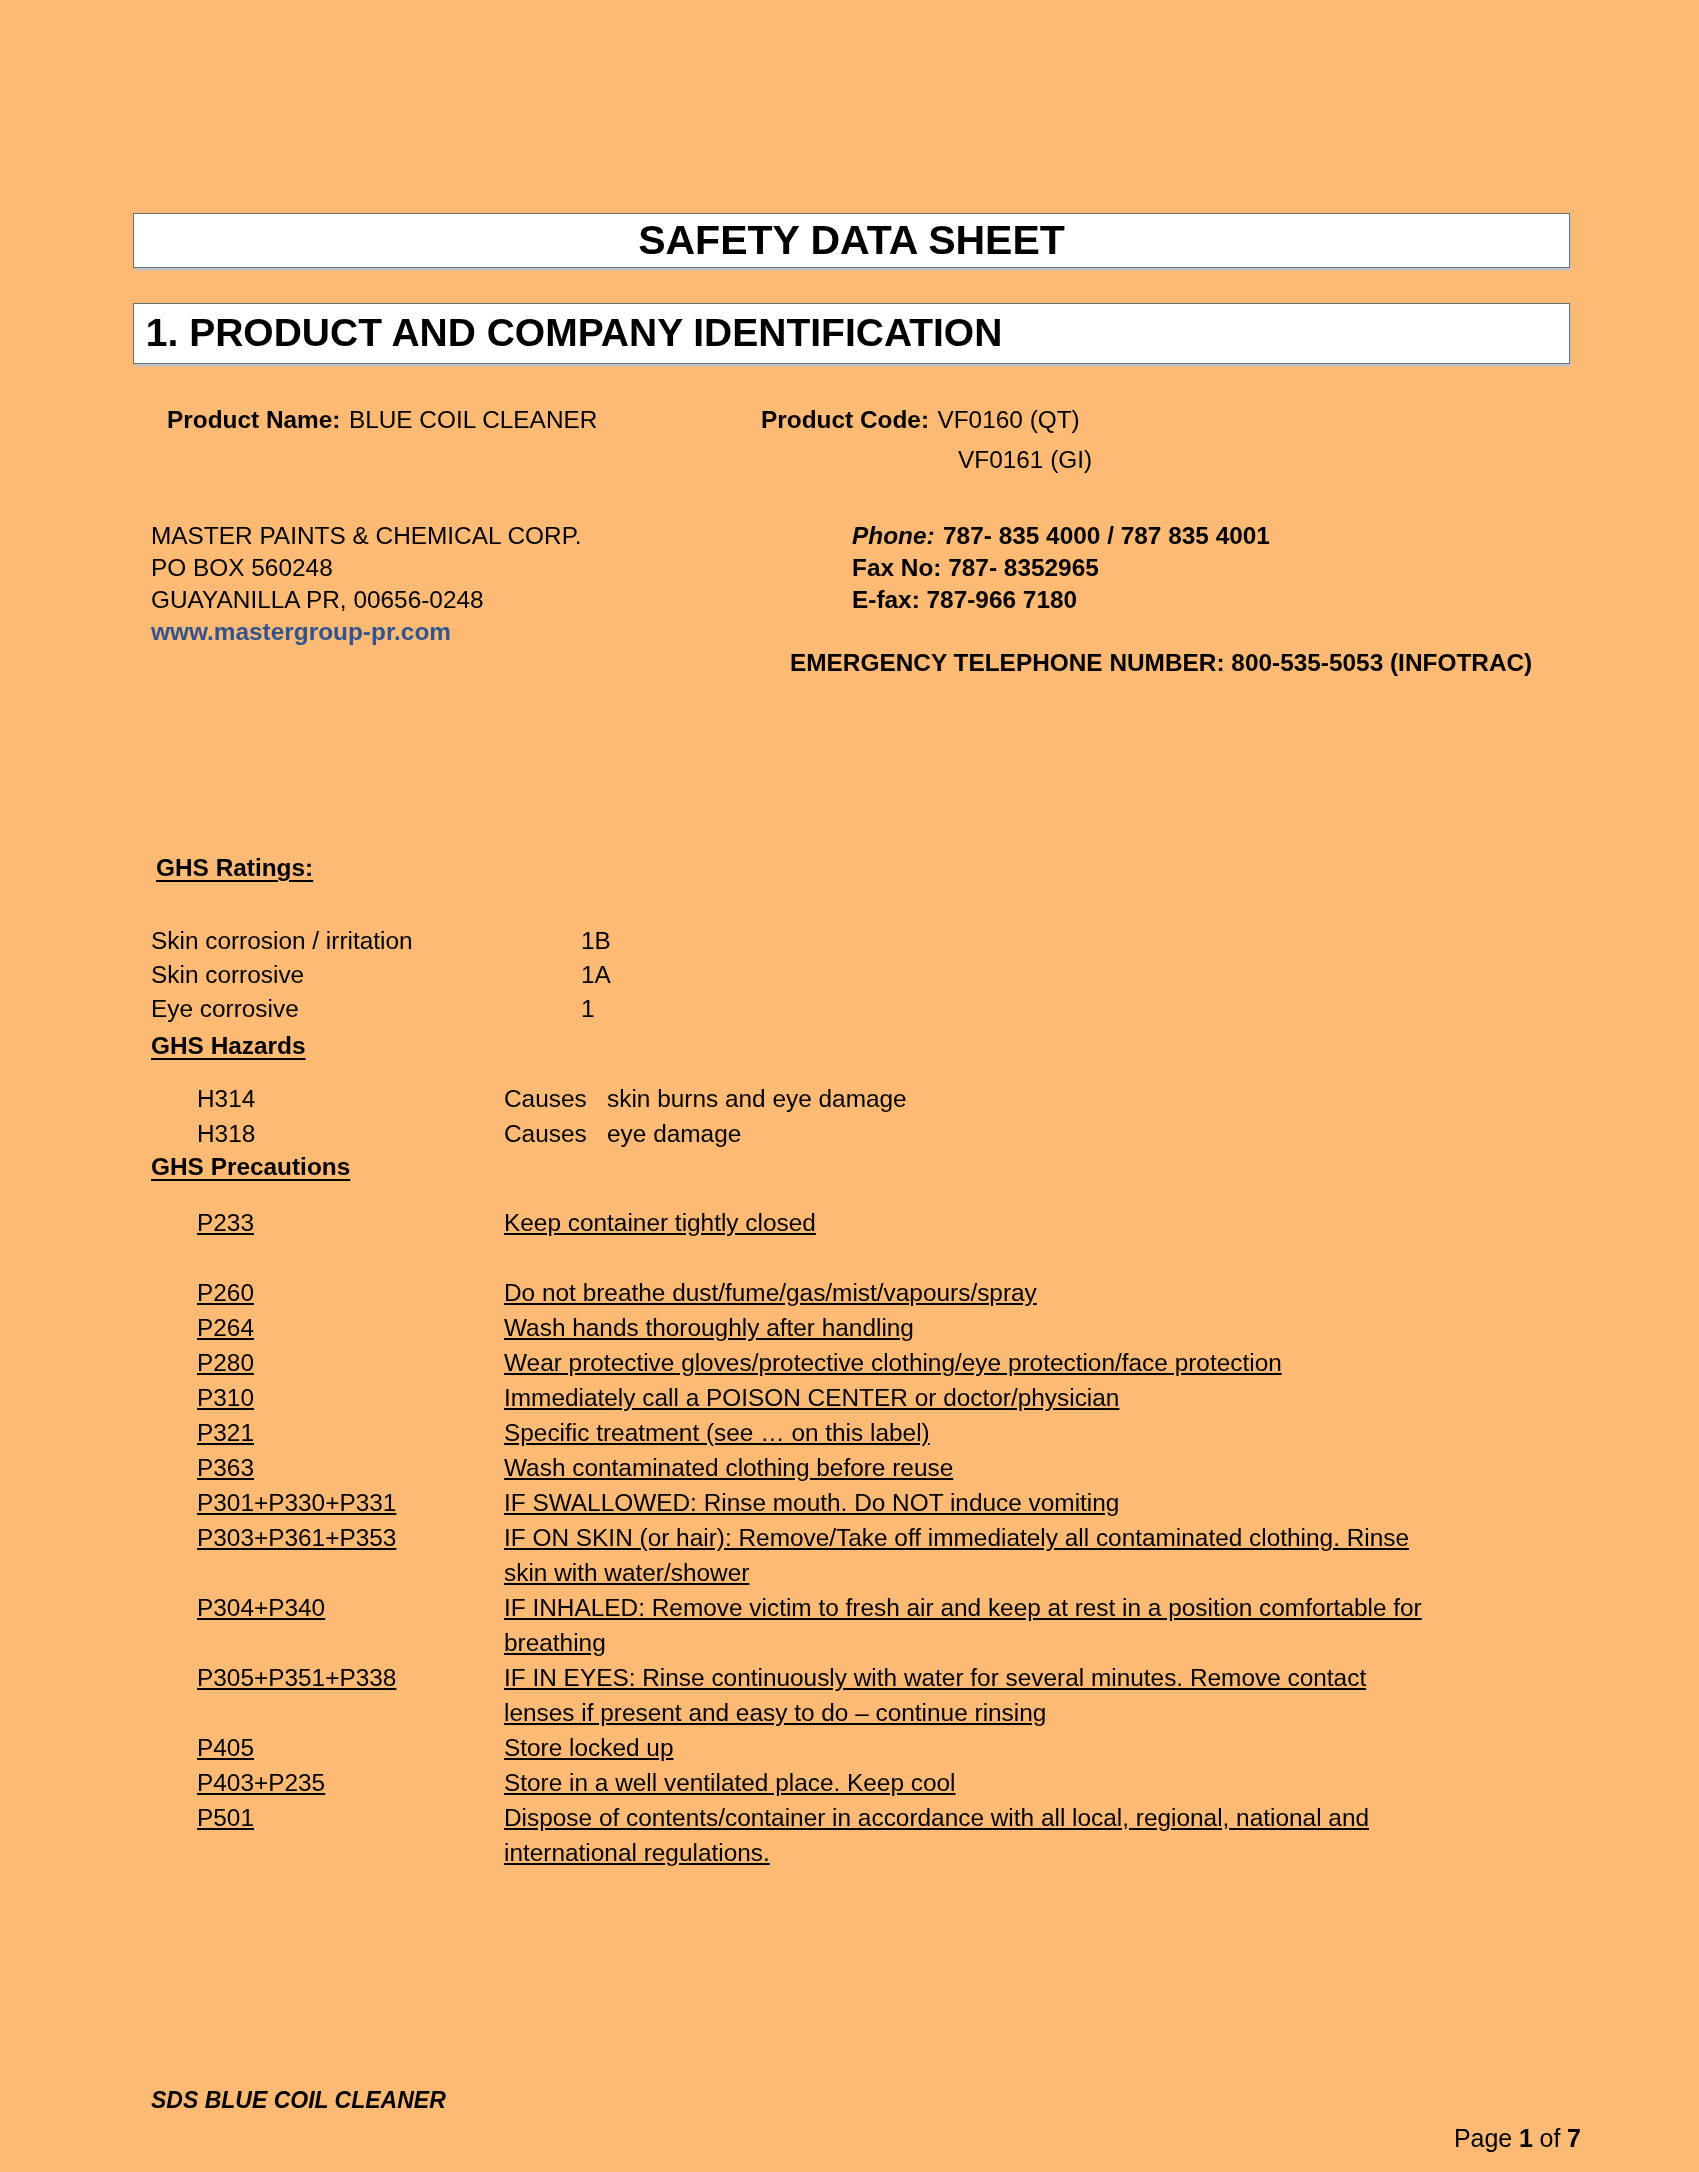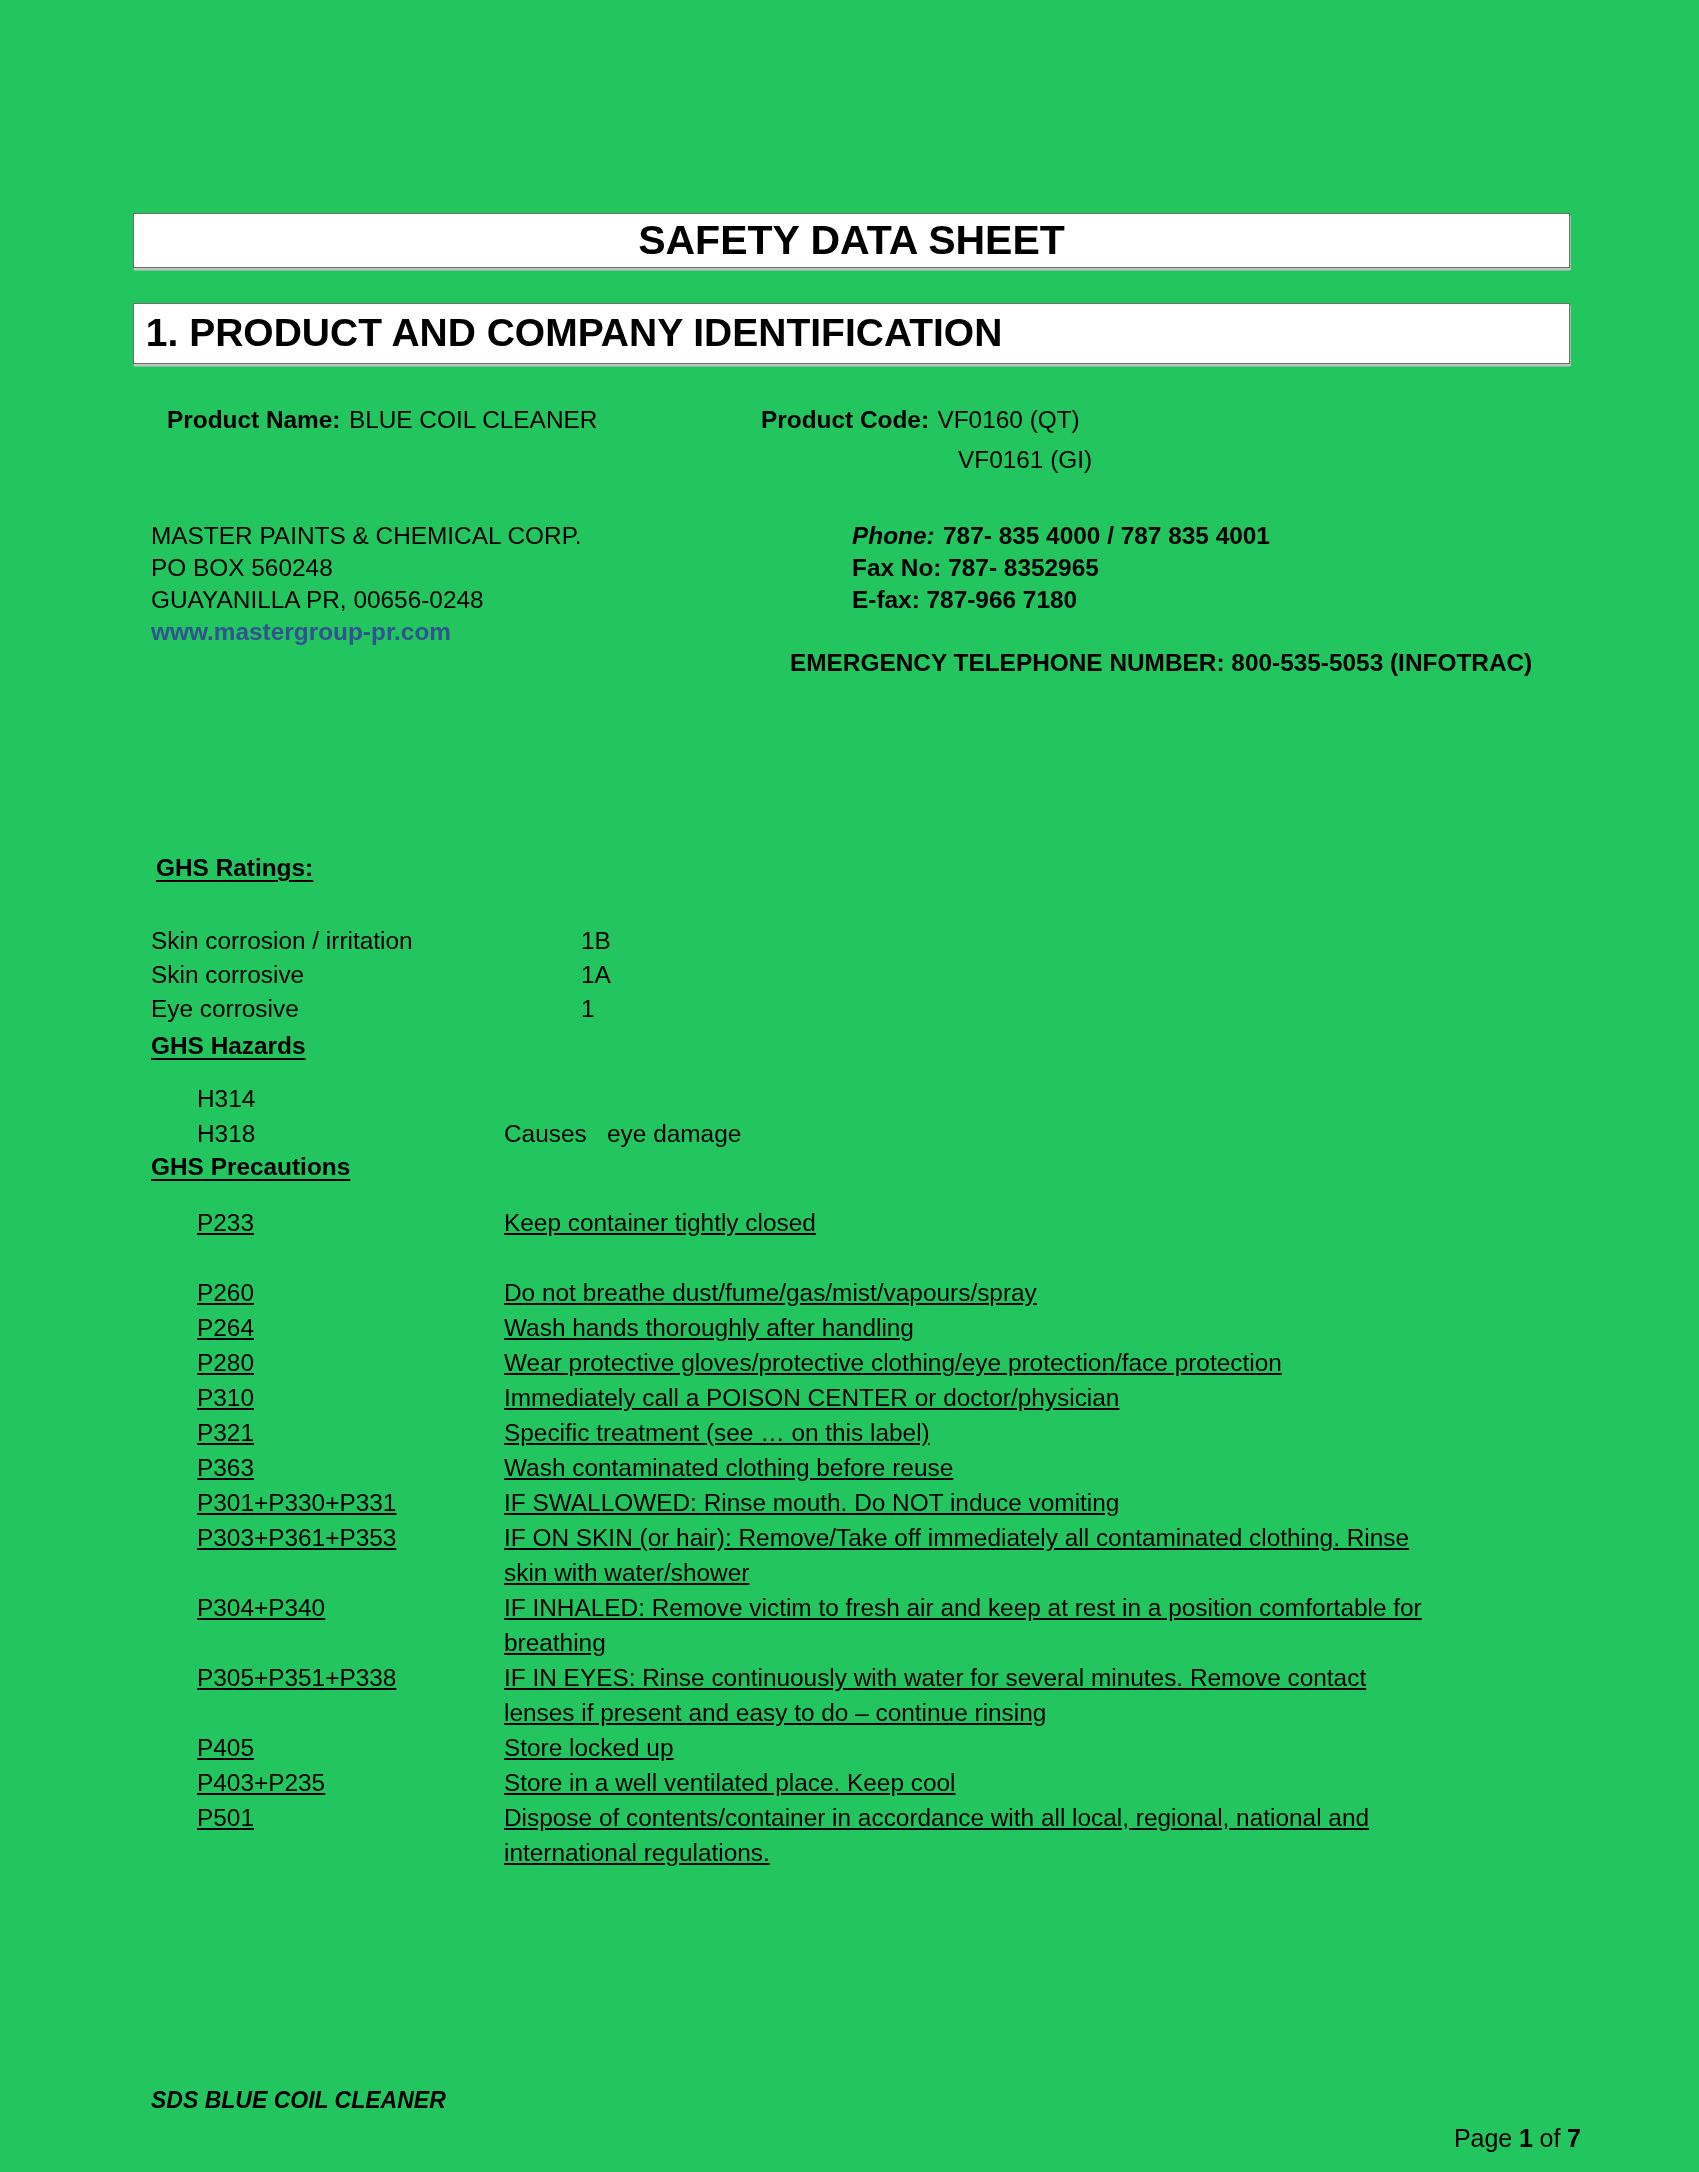--- a/index.html
+++ b/index.html
@@ -1,17 +1,17 @@
 <!DOCTYPE html>
 <html style="font-size:13.5px"><head>
 <meta charset="utf-8">
 <style>
   html,body { margin:0; padding:0; background:#ffffff; }
   .page {
-    position:relative; width:1700px; height:2172px; background:#22c55e;
+    position:relative; width:1700px; height:2172px; background:#fdba74;
     font-family:"Liberation Sans","DejaVu Sans",sans-serif; color:#000;
     font-size:24.4px; overflow:hidden;
   }
   .abs { position:absolute; }
   .b  { font-weight:bold; }
   .bi { font-weight:bold; font-style:italic; }
   .label { padding-right:8.4px; }
 
   .box {
     position:absolute; left:133px; width:1437px; box-sizing:border-box;
@@ -99,20 +99,21 @@
       <span class="rname">Eye corrosive</span>
       <span class="rval">1</span>
     </div>
   </div>
 
   <div class="abs uhead" style="left:151px; top:1032px;">GHS Hazards</div>
 
   <div class="abs clist" style="left:151px; top:1081px;">
     <div class="crow">
       <span class="ccode">H314</span>
+      <span class="cdesc">Causes   skin burns and eye damage</span>
     </div>
     <div class="crow">
       <span class="ccode">H318</span>
       <span class="cdesc">Causes   eye damage</span>
     </div>
   </div>
 
   <div class="abs uhead" style="left:151px; top:1153px;">GHS Precautions</div>
 
   <div class="abs clist precautions" style="left:151px; top:1205px;text-decoration:underline;">

